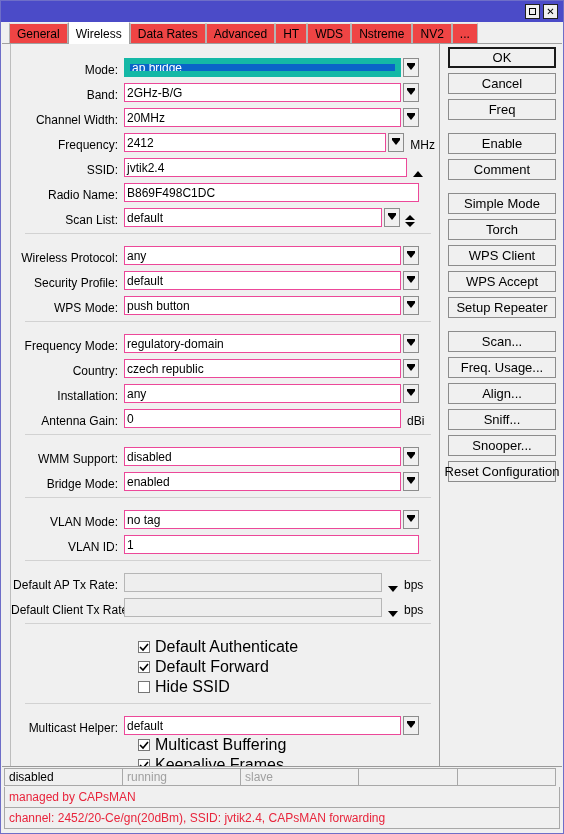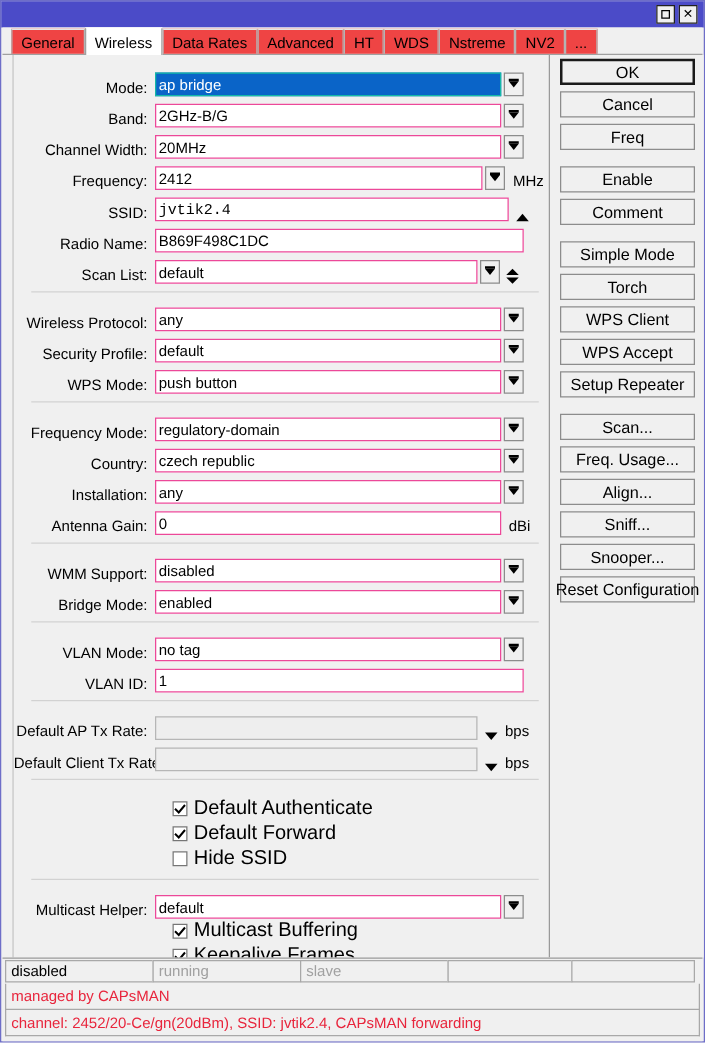--- a/index.html
+++ b/index.html
@@ -138,26 +138,26 @@
     white-space: nowrap;
   }
   .field.disabled {
     background: #eeeeee;
     border: 1px solid #b6b6b6;
     color: #9a9a9a;
   }
   .field.sel {
     background: #0a64c8;
     color: #ffffff;
-    border: 1px solid #14b8a6;
+    border: 6px solid #14b8a6;
   }
   .f-wide   { width: 295px; }
   .f-dd     { width: 277px; }
   .f-freq   { width: 272px; }
-  .f-ssid   { width: 283px; font-family: Liberation Mono, monospace; }
+  .f-ssid   { width: 283px; }
   .f-scan   { width: 258px; }
   .f-ant    { width: 277px; }
   .f-tx     { width: 258px; }
 
   
   .ddbtn {
     width: 16px; height: 19px;
     background: #f0f0f0;
     border: 1px solid #8c8c8c;
     margin-left: 2px;

